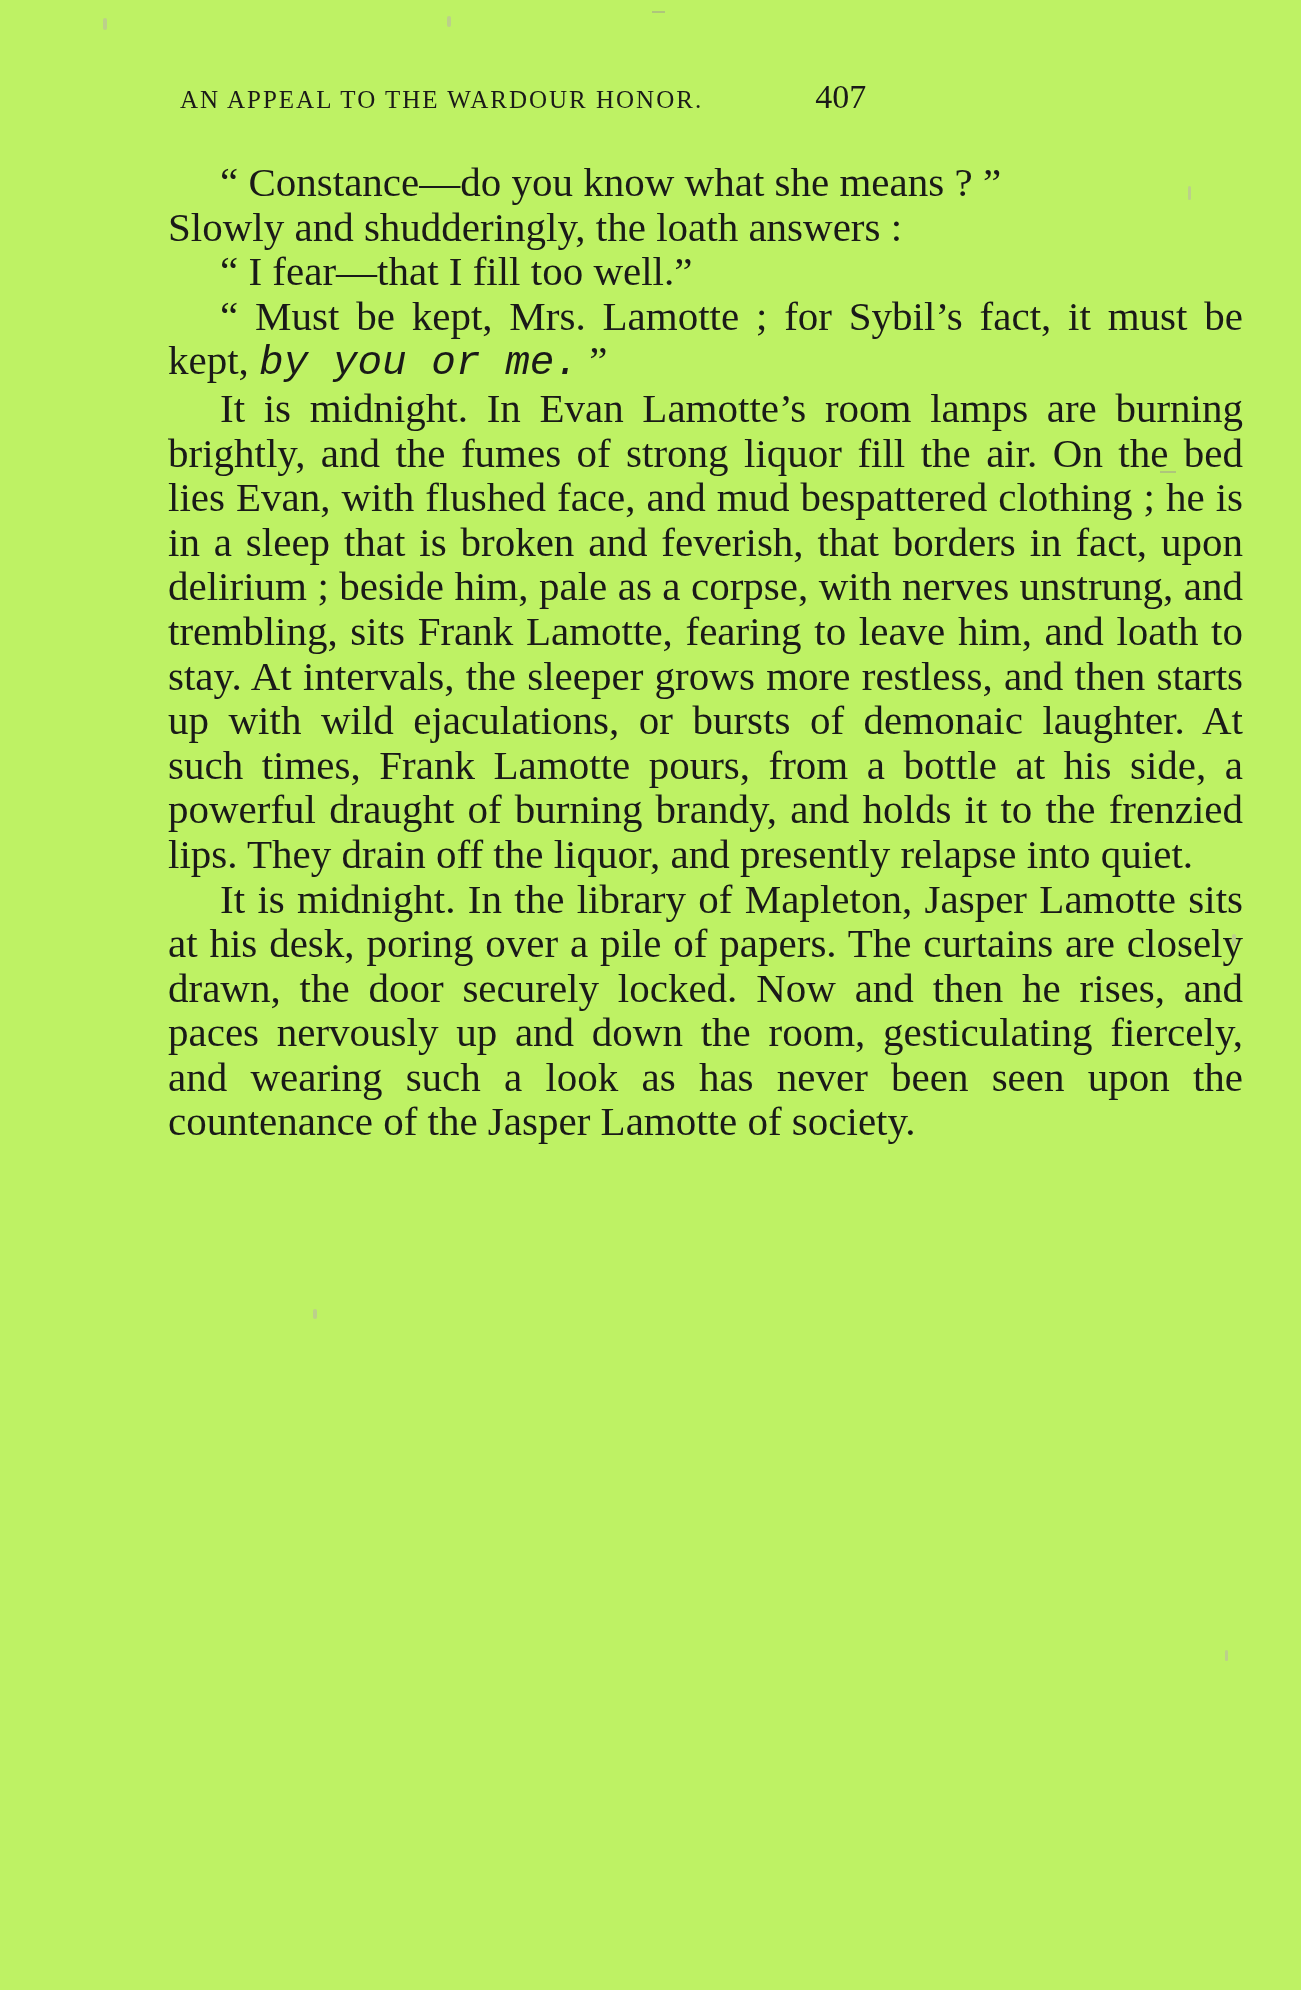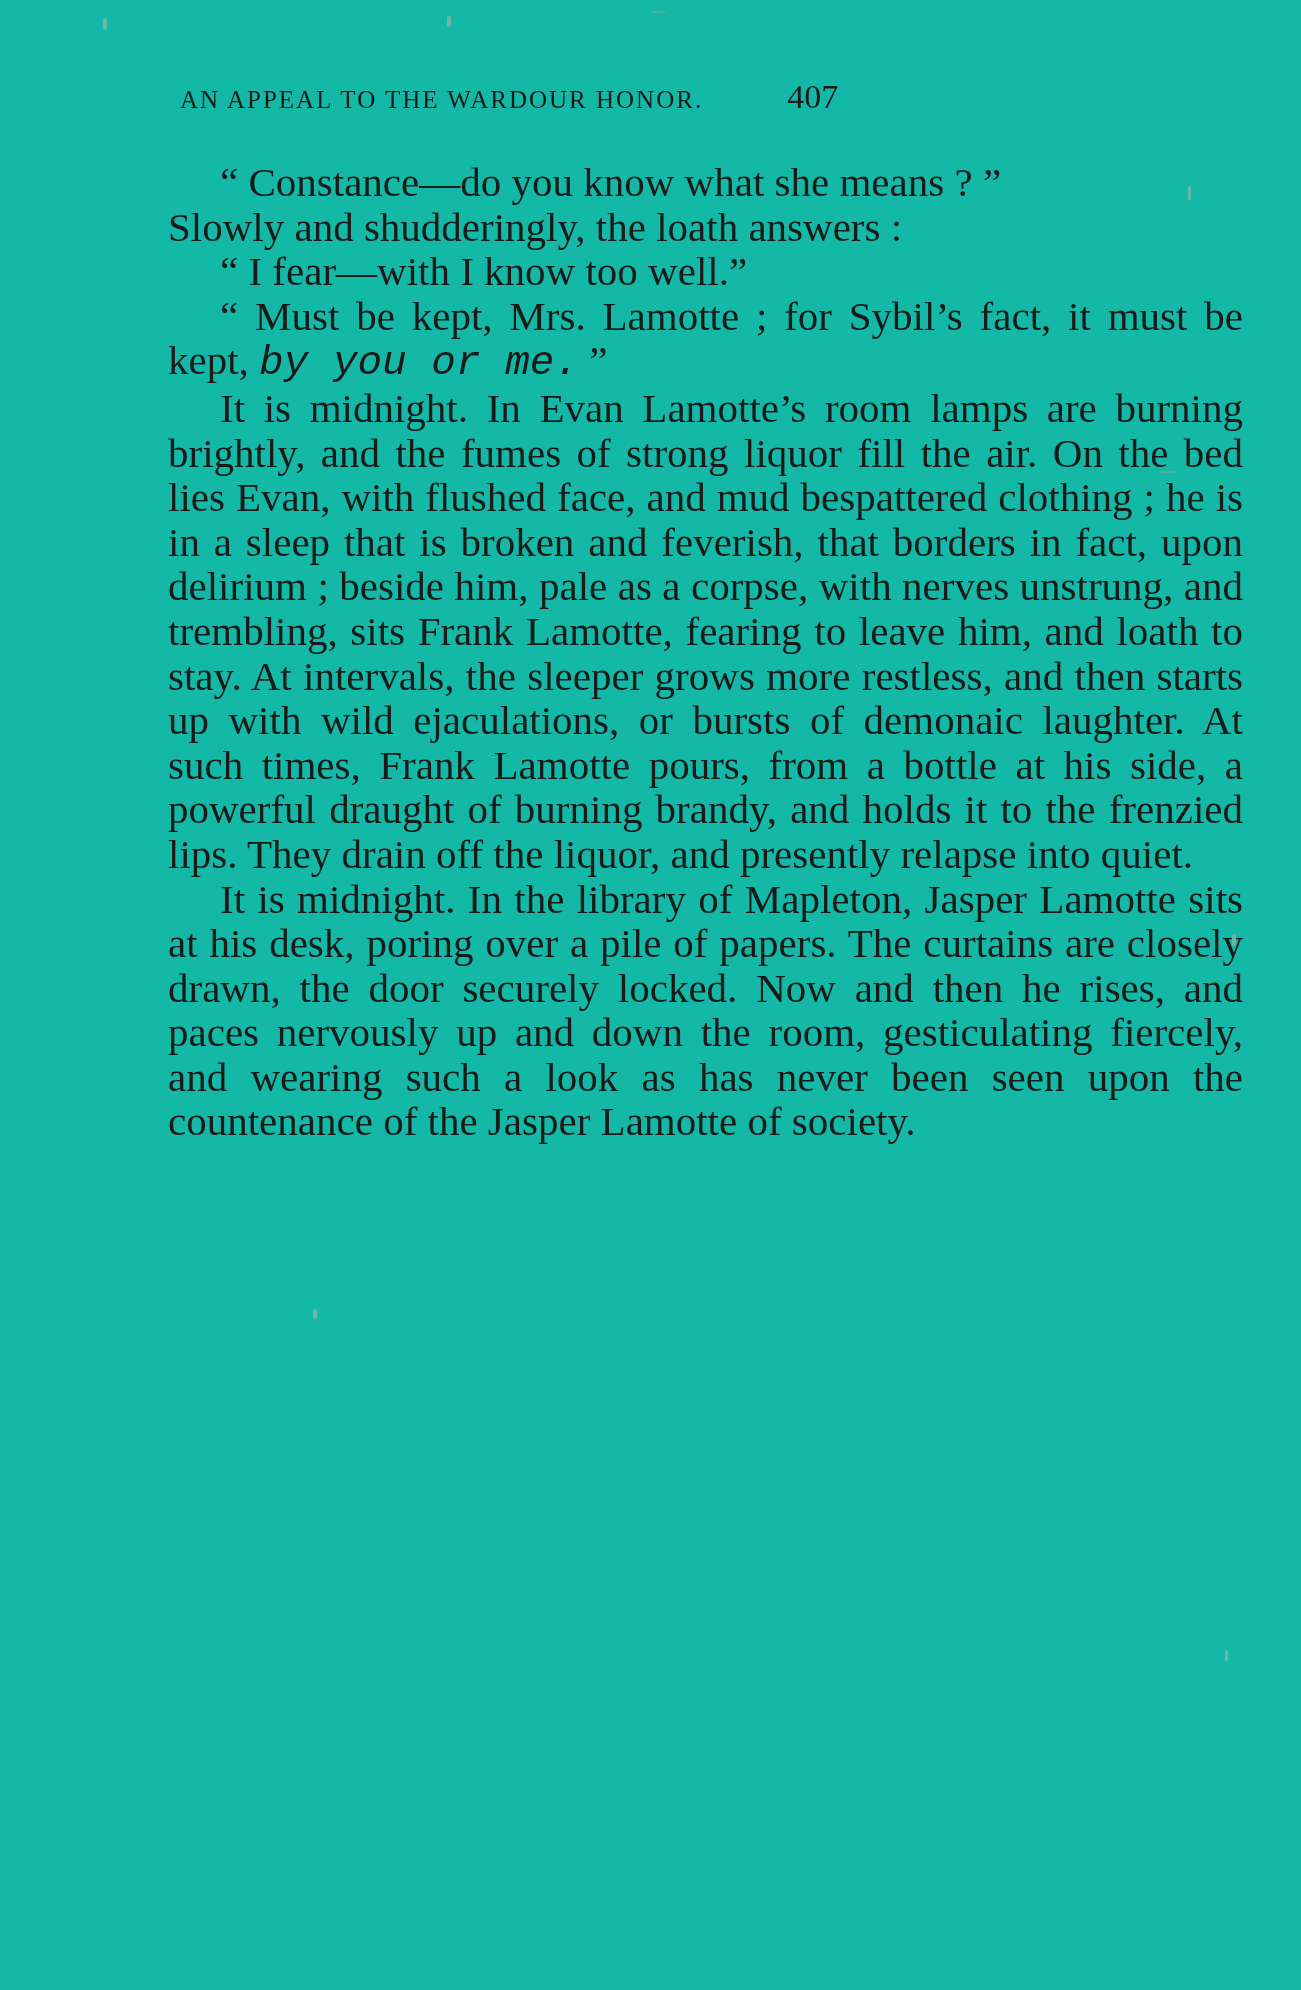--- a/index.html
+++ b/index.html
@@ -14,21 +14,21 @@
     color: #1a1a18;
     position: relative;
     overflow: hidden;
   }
   .page {
     position: absolute;
     left: 0;
     top: 0;
     width: 1301px;
     height: 1990px;
-    background: #14b8a6;
+    background: #bef264;
   }
   .page-inner {
     position: absolute;
     left: 168px;
     top: 78px;
     width: 1075px;
   }
   .running-head {
     display: flex;
     align-items: baseline;
@@ -39,21 +39,21 @@
   .head-title {
     font-family: "Liberation Serif", serif;
     font-size: 25px;
     letter-spacing: 2.0px;
     font-variant: small-caps;
     text-transform: uppercase;
     white-space: nowrap;
   }
   .head-folio {
     font-size: 34px;
-    margin-left: 84px;
+    margin-left: 112px;
     letter-spacing: 0px;
   }
   .body-text {
     font-size: 41px;
     line-height: 44.6px;
     text-align: justify;
     text-justify: inter-word;
   }
   .body-text p {
     margin: 0;
@@ -101,21 +101,21 @@
       <span class="head-title">An Appeal to the Wardour Honor.</span>
       <span class="head-folio">407</span>
     </div>
 
     <div class="body-text">
 
       <p class="indent">“ Constance—do you know what she means ? ”</p>
 
       <p class="noindent">Slowly and shudderingly, the loath answers :</p>
 
-      <p class="indent">“ I fear—with I know too well.”</p>
+      <p class="indent">“ I fear—that I fill too well.”</p>
 
 
       <p class="indent"><span>“ Must be kept, Mrs. Lamotte ; for Sybil’s fact, it must be kept, </span><span class="ital">by you or me.</span><span> ”</span></p>
 
       <p class="indent">It is midnight. In Evan Lamotte’s room lamps are burning brightly, and the fumes of strong liquor fill the air. On the bed lies Evan, with flushed face, and mud bespattered clothing ; he is in a sleep that is broken and feverish, that borders in fact, upon delirium ; beside him, pale as a corpse, with nerves unstrung, and trembling, sits Frank Lamotte, fearing to leave him, and loath to stay. At intervals, the sleeper grows more restless, and then starts up with wild ejaculations, or bursts of demonaic laughter. At such times, Frank Lamotte pours, from a bottle at his side, a powerful draught of burning brandy, and holds it to the frenzied lips. They drain off the liquor, and presently relapse into quiet.</p>
 
       <p class="indent">It is midnight. In the library of Mapleton, Jasper Lamotte sits at his desk, poring over a pile of papers. The curtains are closely drawn, the door securely locked. Now and then he rises, and paces nervously up and down the room, gesticulating fiercely, and wearing such a look as has never been seen upon the countenance of the Jasper Lamotte of society.</p>
 
 
     </div>

